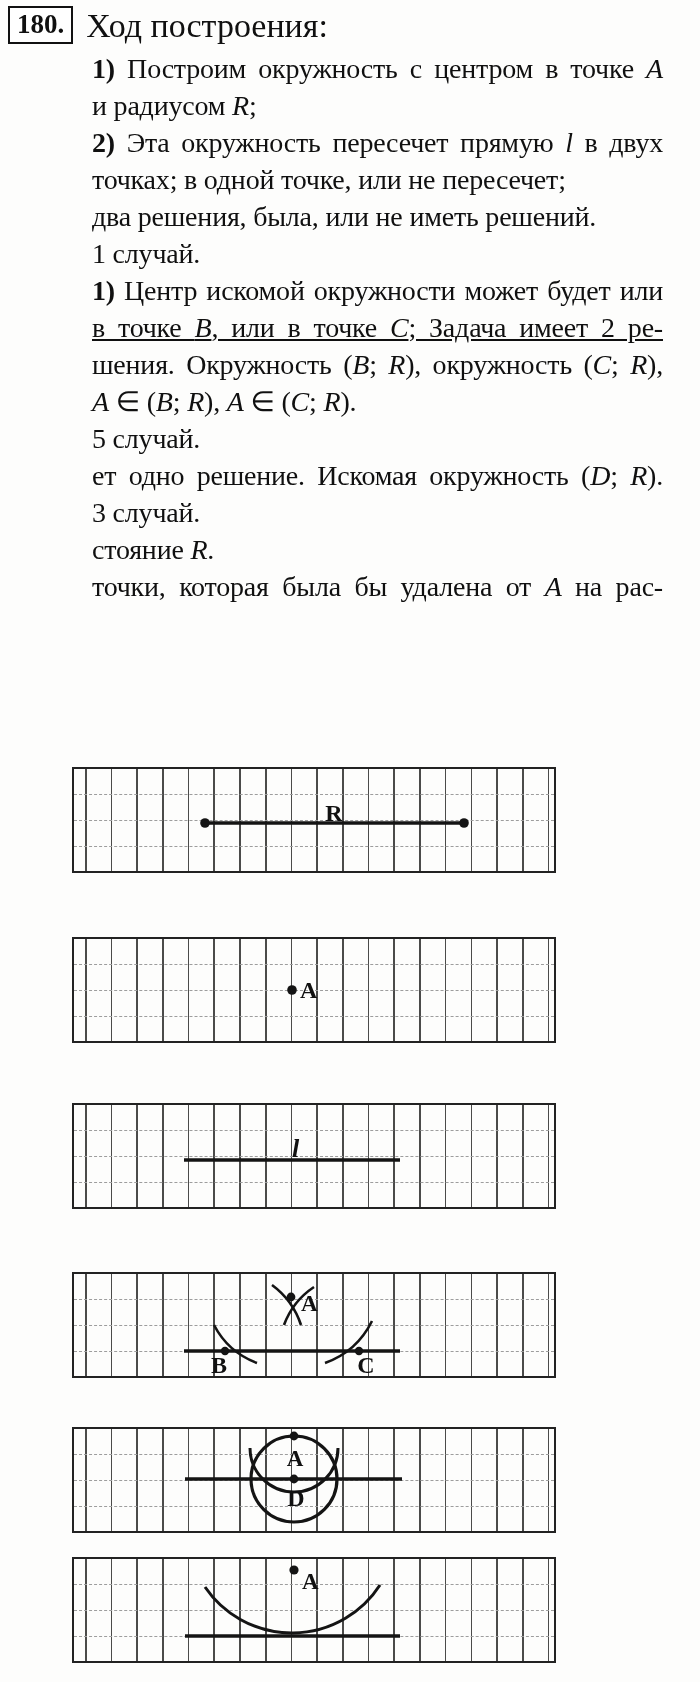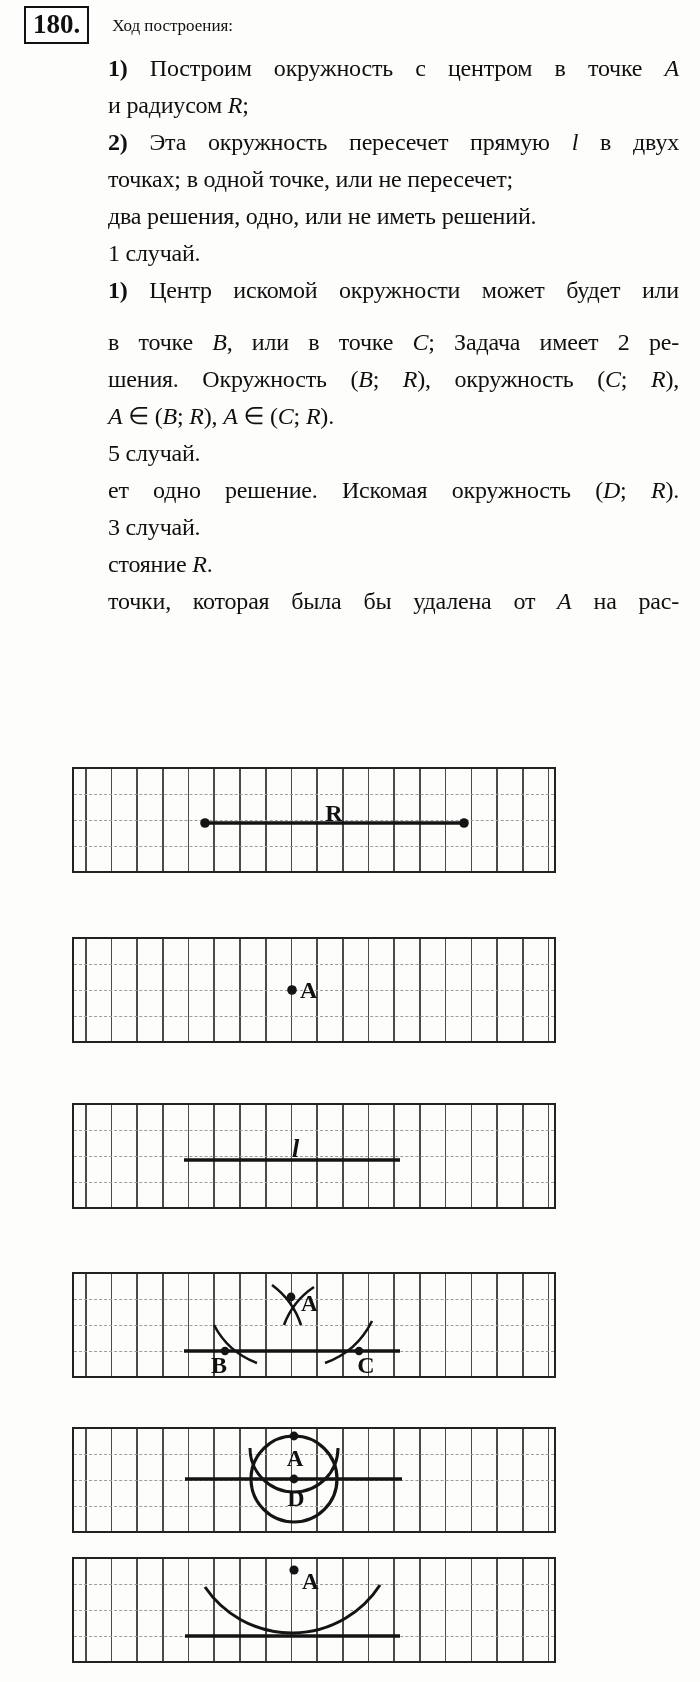--- a/index.html
+++ b/index.html
@@ -1,32 +1,32 @@
 <!DOCTYPE html>
 <html><head>
 <meta charset="utf-8">
 <style>
   html,body{margin:0;padding:0;}
   body{
     width:700px;height:1682px;position:relative;background:#fdfdfc;
     font-family:"Liberation Serif",serif;color:#101010;overflow:hidden;
   }
-  #text-block{position:absolute;left:24px;top:6px;width:655px;}
+  #text-block{position:absolute;left:8px;top:6px;width:655px;}
   #header-line{display:flex;align-items:flex-start;height:44px;}
   #num-box{
     display:inline-block;border:2.5px solid #111;padding:0 7px 1px 7px;
     font-weight:700;font-size:27px;line-height:33px;background:#fff;
   }
-  #header-title{font-size:17px;line-height:40px;margin-left:23px;}
+  #header-title{font-size:34px;line-height:40px;margin-left:13px;}
   .tline{
-    padding-left:84px;font-size:24px;line-height:37px;white-space:normal;
+    padding-left:84px;font-size:28px;line-height:37px;white-space:normal;
     letter-spacing:-0.2px;
   }
   .tline.j{text-align:justify;text-align-last:justify;}
-  .tline.gap{margin-top:15px;}
+  .tline.gap{text-decoration:underline;}
   .tline span.b{font-weight:700;}
   .tline span.i{font-style:italic;}
   .fig{
     position:absolute;left:72px;width:484px;height:106px;box-sizing:border-box;
     border:2.4px solid #222;
     background-image:repeating-linear-gradient(
       to right, rgba(35,35,35,.82) 0px, rgba(35,35,35,.82) 1.6px,
       transparent 1.6px, transparent 25.7px);
     background-position:11px 0;
   }
@@ -41,21 +41,21 @@
 <div id="text-block">
   <div id="header-line">
     <span id="num-box">180.</span>
     <span id="header-title">Ход построения:</span>
   </div>
   <div id="lines">
       <div class="tline j"><span class="b">1) </span><span class="r">Построим окружность с центром в точке </span><span class="i">A</span></div>
       <div class="tline"><span class="r">и радиусом </span><span class="i">R</span><span class="r">;</span></div>
       <div class="tline j"><span class="b">2) </span><span class="r">Эта окружность пересечет прямую </span><span class="i">l</span><span class="r"> в двух</span></div>
       <div class="tline"><span class="r">точках; в одной точке, или не пересечет;</span></div>
-      <div class="tline"><span class="r">два решения, одно, или не иметь решений.</span></div>
+      <div class="tline"><span class="r">два решения, была, или не иметь решений.</span></div>
       <div class="tline"><span class="r">1 случай.</span></div>
       <div class="tline j"><span class="b">1) </span><span class="r">Центр искомой окружности может будет или</span></div>
       <div class="tline j gap"><span class="r">в точке </span><span class="i">B</span><span class="r">, или в точке </span><span class="i">C</span><span class="r">; Задача имеет 2 ре-</span></div>
       <div class="tline j"><span class="r">шения. Окружность (</span><span class="i">B</span><span class="r">; </span><span class="i">R</span><span class="r">), окружность (</span><span class="i">C</span><span class="r">; </span><span class="i">R</span><span class="r">),</span></div>
       <div class="tline"><span class="i">A</span><span class="r"> ∈ (</span><span class="i">B</span><span class="r">; </span><span class="i">R</span><span class="r">),  </span><span class="i">A</span><span class="r"> ∈ (</span><span class="i">C</span><span class="r">; </span><span class="i">R</span><span class="r">).</span></div>
       <div class="tline"><span class="r">5 случай.</span></div>
       <div class="tline j"><span class="r">ет одно решение. Искомая окружность (</span><span class="i">D</span><span class="r">; </span><span class="i">R</span><span class="r">).</span></div>
       <div class="tline"><span class="r">3 случай.</span></div>
       <div class="tline"><span class="r">стояние </span><span class="i">R</span><span class="r">.</span></div>
       <div class="tline j"><span class="r">точки, которая была бы удалена от </span><span class="i">A</span><span class="r"> на рас-</span></div>

